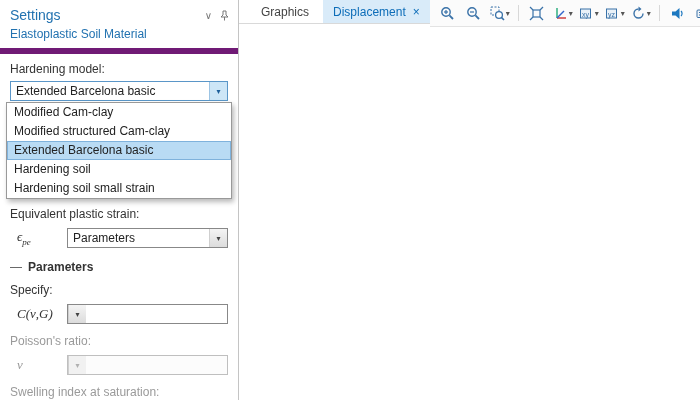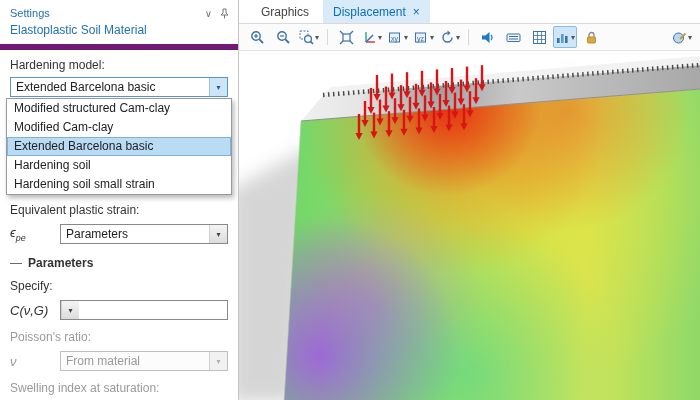--- a/index.html
+++ b/index.html
@@ -3,51 +3,51 @@
 <meta charset="utf-8">
 <style>
   html,body{margin:0;padding:0;background:#9aa0a6;}
   .app{position:relative;width:700px;height:400px;background:#fff;overflow:hidden;
        font-family:"Liberation Sans","DejaVu Sans",sans-serif;font-size:12px;color:#222;}
 
   
   .settings{position:absolute;left:0;top:0;width:238px;height:400px;background:#fff;
             border-right:1px solid #c4c4c4;overflow:hidden;}
   .s-header{display:flex;align-items:center;padding:7px 8px 0 10px;}
-  .s-title{flex:1;color:#2272b0;font-size:11px;}
+  .s-title{flex:1;color:#2272b0;font-size:14px;}
   .s-hicons{display:flex;gap:7px;color:#777;align-items:center;}
   .s-sub{color:#2272b0;padding:4px 10px 7px;border-bottom:6px solid #701a75;}
   .f-label{padding:8px 10px 3px;color:#333;}
   .f-label.dis{color:#9a9a9a;}
   .combo{margin:2px 10px 0;height:20px;border:1px solid #888;background:#fff;
          display:flex;align-items:center;box-sizing:border-box;}
   .combo.open{border-color:#5a96c8;}
   .combo.dis{border-color:#bfbfbf;color:#9a9a9a;background:#fcfcfc;}
   .combo-text{flex:1;padding-left:5px;white-space:nowrap;overflow:hidden;}
   .combo-btn{width:17px;align-self:stretch;display:flex;align-items:center;justify-content:center;
              border-left:1px solid #cfcfcf;background:linear-gradient(#f4f4f4,#dcdcdc);
              font-size:8px;color:#444;}
   .combo.open .combo-btn{background:#cde6f7;border-left-color:#9cc4e4;color:#1d5f9a;}
   .combo.dis .combo-btn{background:#f1f1f1;color:#b0b0b0;}
   .dd-list{margin:1px 6px 0;border:1px solid #999;background:#fff;position:relative;z-index:5;
            box-shadow:2px 3px 5px rgba(0,0,0,.28);}
   .dd-item{height:19px;line-height:19px;padding:0 7px;white-space:nowrap;overflow:hidden;}
   .dd-item.selected{background:#b9dbf4;outline:1px solid #7fb2dc;outline-offset:-1px;}
   .f-row{display:flex;align-items:center;margin:4px 10px 2px;gap:6px;}
-  .sym{width:44px;font-family:Liberation Sans, sans-serif;font-style:italic;
-       font-size:13px;color:#333;flex:none;}
+  .sym{width:44px;font-family:Liberation Serif, serif;font-style:italic;
+       font-size:13px;color:#333;flex:none;margin-left:7px;}
   .sym.dis{color:#9a9a9a;}
   .sym sub{font-size:9px;}
   .f-row .combo{flex:1;margin:0;}
   .section{display:flex;align-items:center;gap:6px;padding:10px 10px 1px;}
   .section .dash{color:#555;}
   .section .stitle{font-weight:bold;color:#333;}
 
   
-  .gpanel{position:absolute;left:239px;top:0;width:461px;height:400px;display:flex;flex-direction:column;}
+  .gpanel{position:absolute;left:239px;top:0;width:461px;height:400px;display:flex;flex-direction:row;}
   .tabbar{height:23px;background:#fff;border-bottom:1px solid #d9d9d9;display:flex;
           align-items:stretch;padding-left:12px;gap:4px;}
   .tab{display:flex;align-items:center;gap:7px;padding:0 10px;color:#444;}
   .tab.active{background:#d9ebf9;color:#0d6db8;}
   .tab .close{font-size:12px;color:#0d6db8;line-height:1;}
   .toolbar{height:26px;background:#fbfbfb;border-bottom:1px solid #e3e3e3;display:flex;
            align-items:center;gap:2px;padding:0 6px;}
   .tb-sep{width:1px;height:16px;background:#d8d8d8;margin:0 4px;flex:none;}
   .tb-btn{height:20px;min-width:20px;display:flex;align-items:center;justify-content:center;
           border-radius:2px;border:1px solid transparent;padding:0 1px;flex:none;}
@@ -76,22 +76,22 @@
     </div>
     <div class="s-sub">Elastoplastic Soil Material</div>
 
     <div class="f-label">Hardening model:</div>
     <div class="combo open">
       <span class="combo-text">Extended Barcelona basic</span>
       <span class="combo-btn">▾</span>
     </div>
 
     <div class="dd-list">
+      <div class="dd-item">Modified Cam-clay</div>
       <div class="dd-item">Modified structured Cam-clay</div>
-      <div class="dd-item">Modified Cam-clay</div>
       <div class="dd-item selected">Extended Barcelona basic</div>
       <div class="dd-item">Hardening soil</div>
       <div class="dd-item">Hardening soil small strain</div>
     </div>
 
     <div class="f-label">Equivalent plastic strain:</div>
     <div class="f-row">
       <span class="sym"><span>ϵ</span><sub>pe</sub></span>
       <div class="combo">
         <span class="combo-text">Parameters</span>
@@ -109,21 +109,20 @@
       <span class="sym">C(ν,G)</span>
       <div class="combo">
         <span class="combo-btn">▾</span>
       </div>
     </div>
 
     <div class="f-label dis">Poisson's ratio:</div>
     <div class="f-row">
       <span class="sym dis">ν</span>
       <div class="combo dis">
-        <span class="combo-text">From material</span>
         <span class="combo-btn">▾</span>
       </div>
     </div>
 
     <div class="f-label dis">Swelling index at saturation:</div>
 
   </div>
 
   <div class="gpanel">
 

